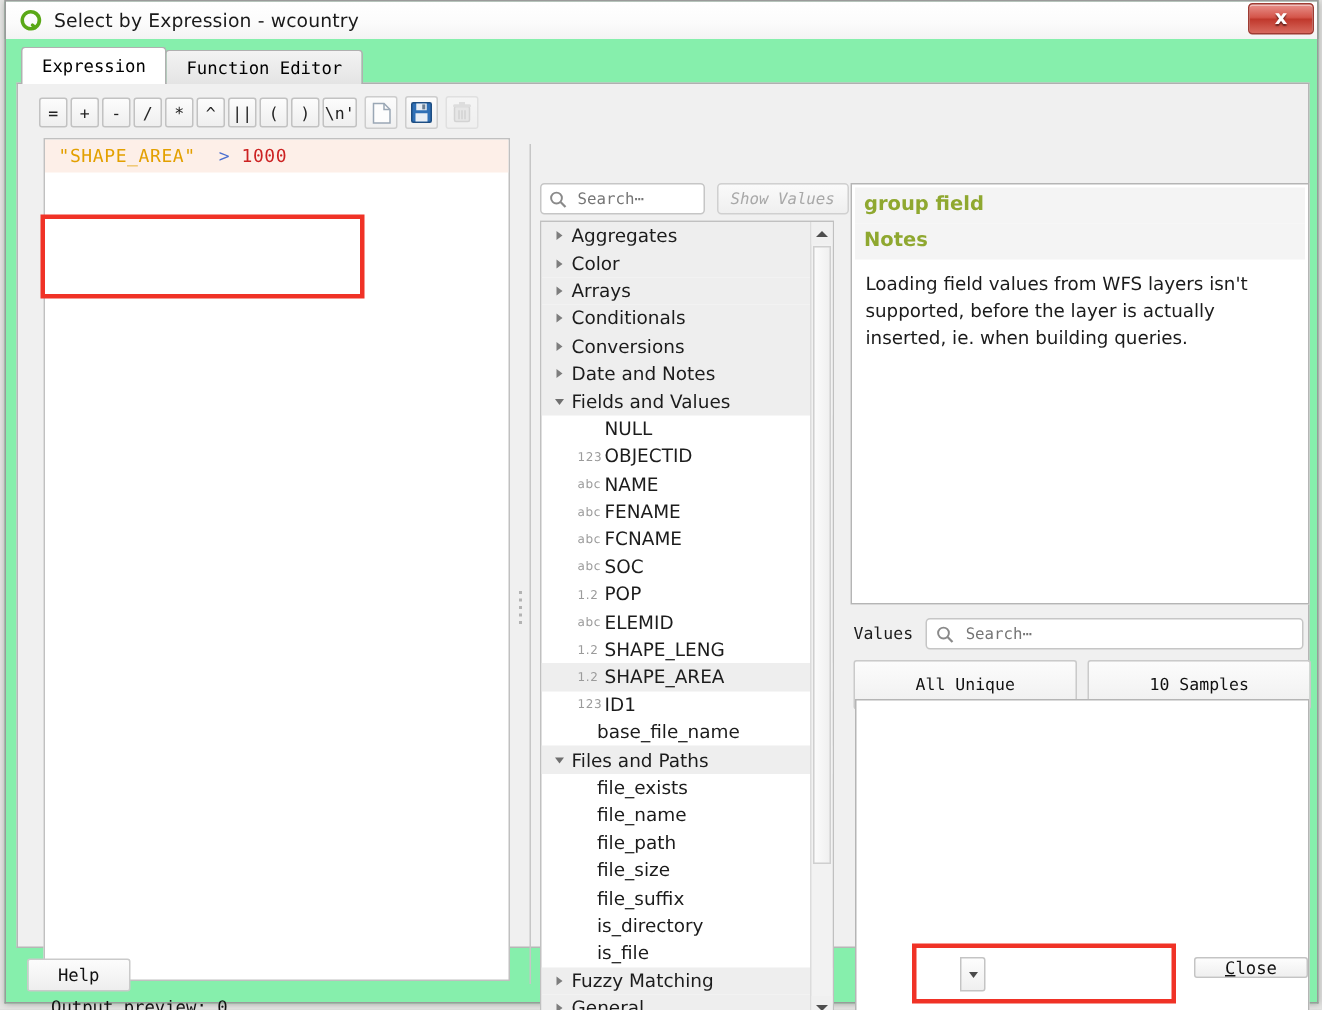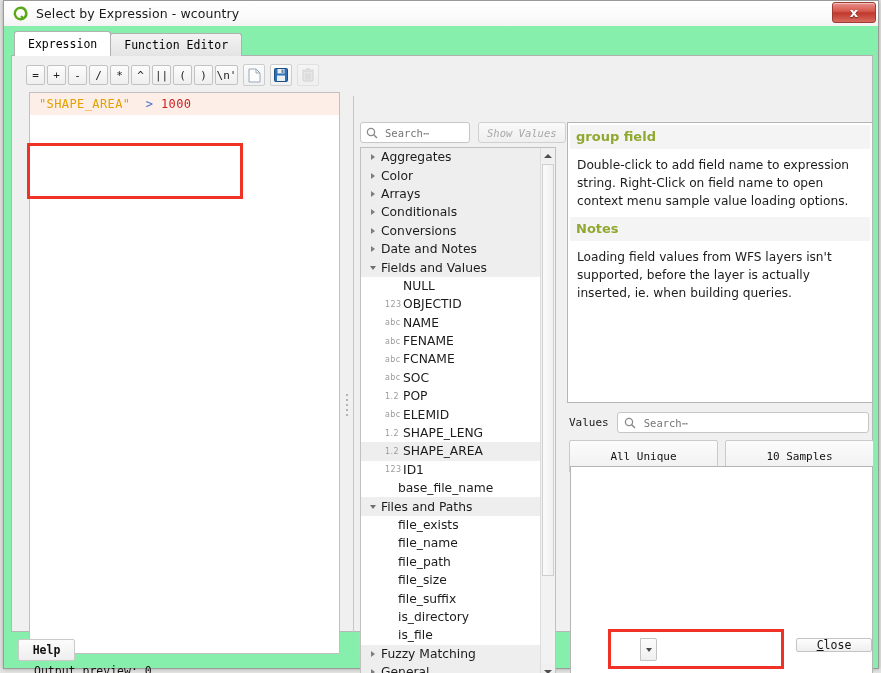--- a/index.html
+++ b/index.html
@@ -317,27 +317,26 @@
   #values-list {
     position: absolute; left: 558px; top: 410px;
     width: 303px; height: 213px;
     background: #fff;
     border: 1px solid #b5b5b5;
   }
 
   
   #help-button {
     position: absolute; left: 14px; top: 638px;
-    width: 57px; height: 22px;
+    width: 69px; height: 22px;
     border: 1px solid #cacaca; border-radius: 2px;
     background: linear-gradient(#fcfcfc,#eeeeee);
     display: flex; align-items: center; justify-content: center;
     font-family: "DejaVu Sans Mono", monospace; font-size: 11.5px; color: #111;
     cursor: pointer;
-    font-weight: bold;
   }
   #select-features {
     position: absolute; left: 636px; top: 637px;
     height: 23px; display: flex;
   }
   #sf-main {
     height: 23px; padding: 0 9px 0 5px;
     border: 1px solid #c4c4c4; border-right: none; border-radius: 2px 0 0 2px;
     background: linear-gradient(#fdfdfd,#efefef);
     display: flex; align-items: center; gap: 6px;
@@ -591,21 +590,20 @@
         </div>
       <div id="tree-scroll">
         <div class="arrbox up"></div>
         <div class="thumb"></div>
         <div class="arrbox down"></div>
       </div>
     </div>
 
     <div id="help-panel">
       <div class="help-h">group field</div>
-      <div class="help-p">Double-click to add field name to expression string. Right-Click on field name to open context menu sample value loading options.</div>
       <div class="help-h">Notes</div>
       <div class="help-p">Loading field values from WFS layers isn't supported, before the layer is actually inserted, ie. when building queries.</div>
     </div>
 
     <div id="values-row">
       <div id="values-label">Values</div>
       <div id="values-search">
         <svg class="mag" width="12" height="12" viewBox="0 0 12 12" style="margin-right:6px">
           <circle cx="5" cy="5" r="3.6" fill="none" stroke="#8a8a8a" stroke-width="1.3"></circle>
           <line x1="7.7" y1="7.7" x2="11" y2="11" stroke="#8a8a8a" stroke-width="1.5"></line>

